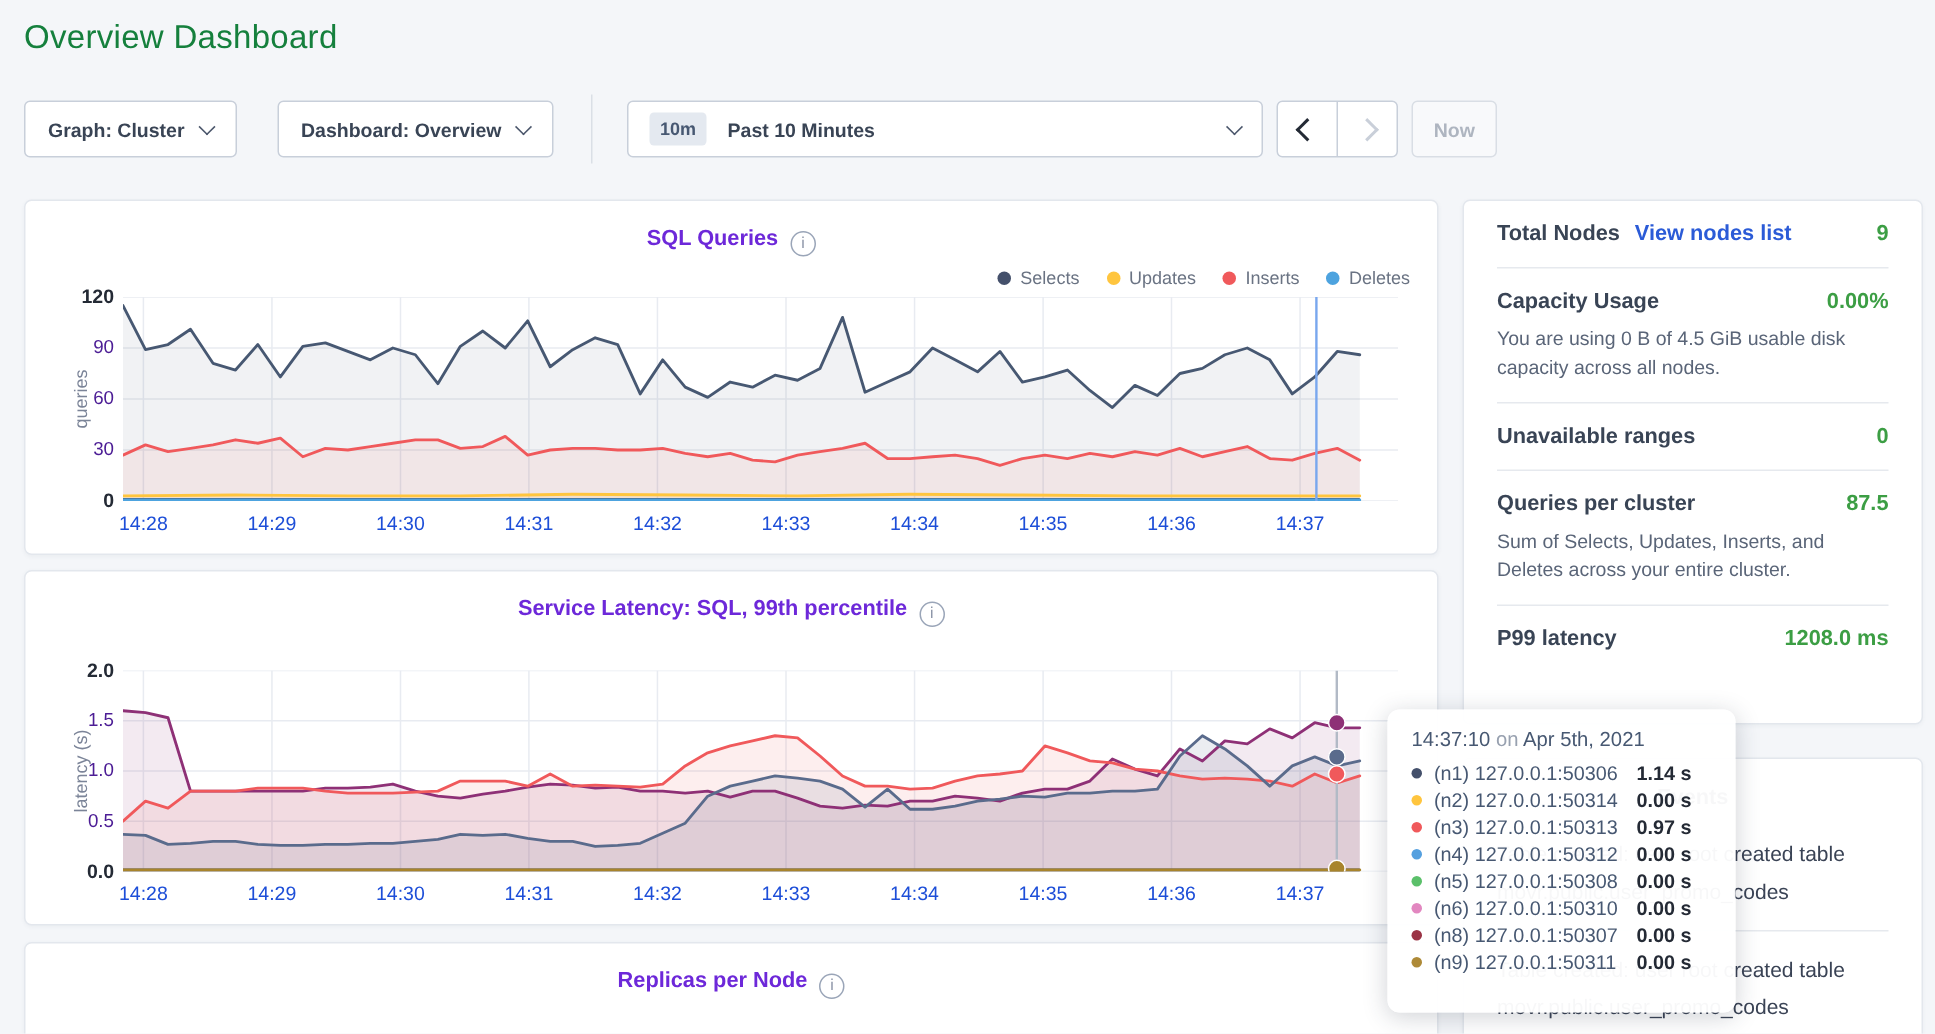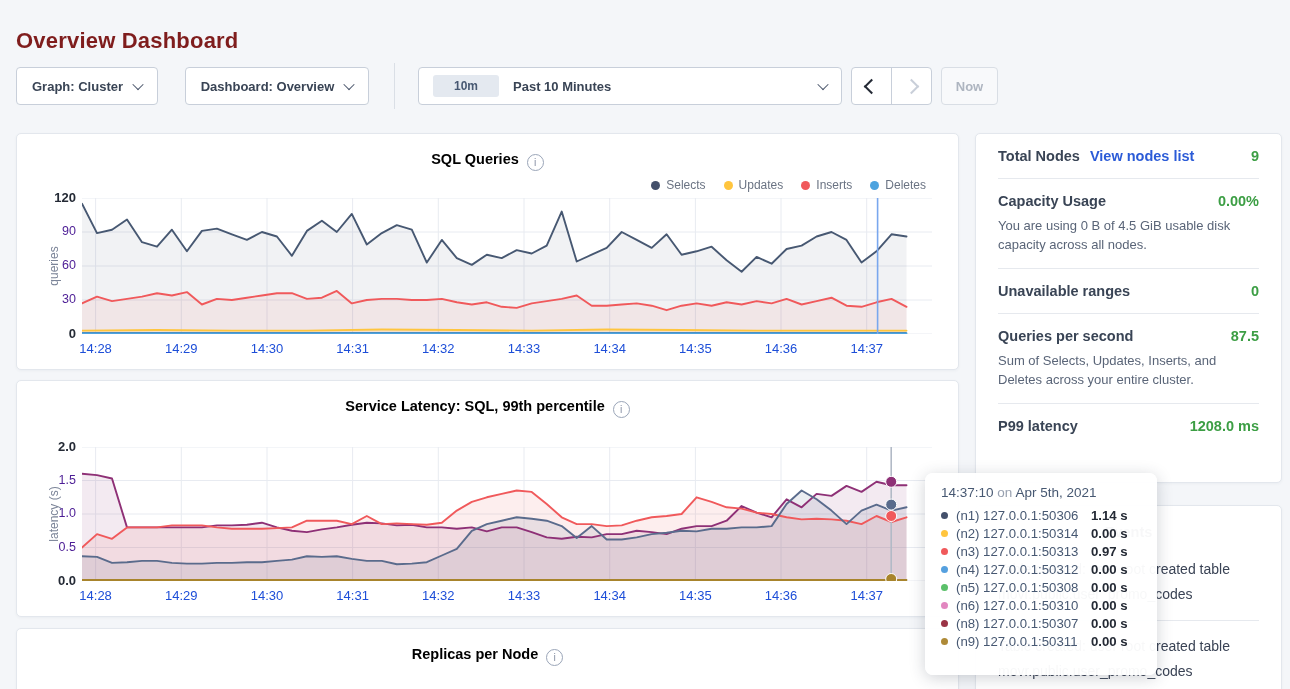--- a/index.html
+++ b/index.html
@@ -1,54 +1,54 @@
 <!DOCTYPE html>
 <html><head>
 <meta charset="utf-8">
 <style>
   html,body{margin:0;padding:0;}
   body{
     width:1290px;height:689px;overflow:hidden;position:relative;
     background:#F4F6F9;font-family:"Liberation Sans",sans-serif;color:#394455;
   }
-  .page-title{position:absolute;left:16px;top:28px;font-size:22px;font-weight:700;color:#7f1d1d;letter-spacing:.2px;}
+  .page-title{position:absolute;left:16px;top:12px;font-size:22px;font-weight:400;color:#15803d;letter-spacing:.2px;}
 
   
   .btn{position:absolute;top:67px;height:38px;background:#fff;border:1px solid #C8CFDA;border-radius:4px;
        display:flex;align-items:center;justify-content:center;font-size:13px;font-weight:bold;color:#394455;box-sizing:border-box;cursor:pointer;}
   #dd-graph{left:16px;width:142px;}
   #dd-dashboard{left:185px;width:184px;}
   .chev-down{display:inline-block;width:7px;height:7px;border-right:1.6px solid #4A556A;border-bottom:1.6px solid #4A556A;
        transform:rotate(45deg) translate(-1px,-1px);margin-left:11px;}
   .ctrl-divider{position:absolute;left:394px;top:63px;width:1px;height:46px;background:#DADFE6;}
   #timepicker{left:418px;width:424px;justify-content:flex-start;padding:0 14px;}
-  .time-badge{background:#E4E9F0;border-radius:3px;font-size:12px;font-weight:bold;color:#475872;padding:4px 21px;margin-right:14px;}
+  .time-badge{background:#E4E9F0;border-radius:3px;font-size:12px;font-weight:bold;color:#475872;padding:4px 7px;margin-right:14px;}
   #timepicker .chev-down{margin-left:auto;}
   .navgroup{position:absolute;left:851px;top:67px;width:81px;height:38px;background:#fff;border:1px solid #C8CFDA;border-radius:4px;
        display:flex;box-sizing:border-box;overflow:hidden;}
   .navbtn{width:40px;display:flex;align-items:center;justify-content:center;cursor:pointer;}
   .navbtn+.navbtn{border-left:1px solid #C8CFDA;}
   .chev-left{display:inline-block;width:9px;height:9px;border-left:2.6px solid #242A35;border-bottom:2.6px solid #242A35;transform:rotate(45deg);}
   .chev-right{display:inline-block;width:9px;height:9px;border-right:2.6px solid #C9CFD9;border-bottom:2.6px solid #C9CFD9;transform:rotate(-45deg);}
   #btn-now{left:941px;width:57px;background:#F8F9FB;border-color:#D9DEE5;color:#AEB5C0;cursor:default;}
 
   
   .panel{position:absolute;background:#fff;border:1px solid #E3E7ED;border-radius:5px;box-shadow:0 1px 3px rgba(60,70,90,.05);box-sizing:border-box;}
   #panel-sql{left:16px;top:133px;width:943px;height:237px;}
   #panel-latency{left:16px;top:380px;width:943px;height:237px;}
   #panel-replicas{left:16px;top:628px;width:943px;height:120px;}
   #panel-summary{left:975px;top:133px;width:307px;height:350px;}
   #panel-events{left:975px;top:505px;width:307px;height:230px;}
 
-  .chart-title{position:absolute;top:17px;left:0;width:100%;text-align:center;font-size:14.5px;font-weight:bold;color:#000000;}
+  .chart-title{position:absolute;top:17px;left:0;width:100%;text-align:center;font-size:14.5px;font-weight:bold;color:#6d28d9;}
   .info-icon{display:inline-block;width:15px;height:15px;border:1px solid #9AA5B8;border-radius:50%;
       color:#8A93A6;font-size:10.5px;line-height:15px;text-align:center;font-weight:normal;margin-left:8px;vertical-align:-2px;}
   .info-icon::after{content:"i";}
 
-  .legend{position:absolute;right:32px;top:44px;display:flex;gap:18px;align-items:flex-end;}
+  .legend{position:absolute;right:18px;top:44px;display:flex;gap:18px;align-items:flex-end;}
   .legend-item{display:flex;align-items:center;gap:6px;font-size:12px;color:#6A7383;cursor:pointer;}
   .legend-dot{width:9px;height:9px;border-radius:50%;}
 
   .plot{position:absolute;left:65px;width:850px;}
   .axis-label{position:absolute;font-size:12px;color:#7B8498;white-space:nowrap;}
   .ytick{position:absolute;width:40px;text-align:right;font-size:12.5px;color:#4c1d95;}
   .ytick.bold{font-weight:bold;color:#242A35;font-size:13px;}
   .xtick{position:absolute;width:60px;text-align:center;font-size:13px;color:#1d4ed8;}
 
   
@@ -245,21 +245,21 @@
       <div class="sum-desc">You are using 0 B of 4.5 GiB usable disk capacity across all nodes.</div>
     </div>
     <div class="sum-row">
       <div class="sum-line">
         <span class="sum-label">Unavailable ranges</span>
         <span class="sum-value">0</span>
       </div>
     </div>
     <div class="sum-row">
       <div class="sum-line">
-        <span class="sum-label">Queries per second</span>
+        <span class="sum-label">Queries per cluster</span>
         <span class="sum-value">87.5</span>
       </div>
       <div class="sum-desc">Sum of Selects, Updates, Inserts, and Deletes across your entire cluster.</div>
     </div>
     <div class="sum-row">
       <div class="sum-line">
         <span class="sum-label">P99 latency</span>
         <span class="sum-value">1208.0 ms</span>
       </div>
     </div>

